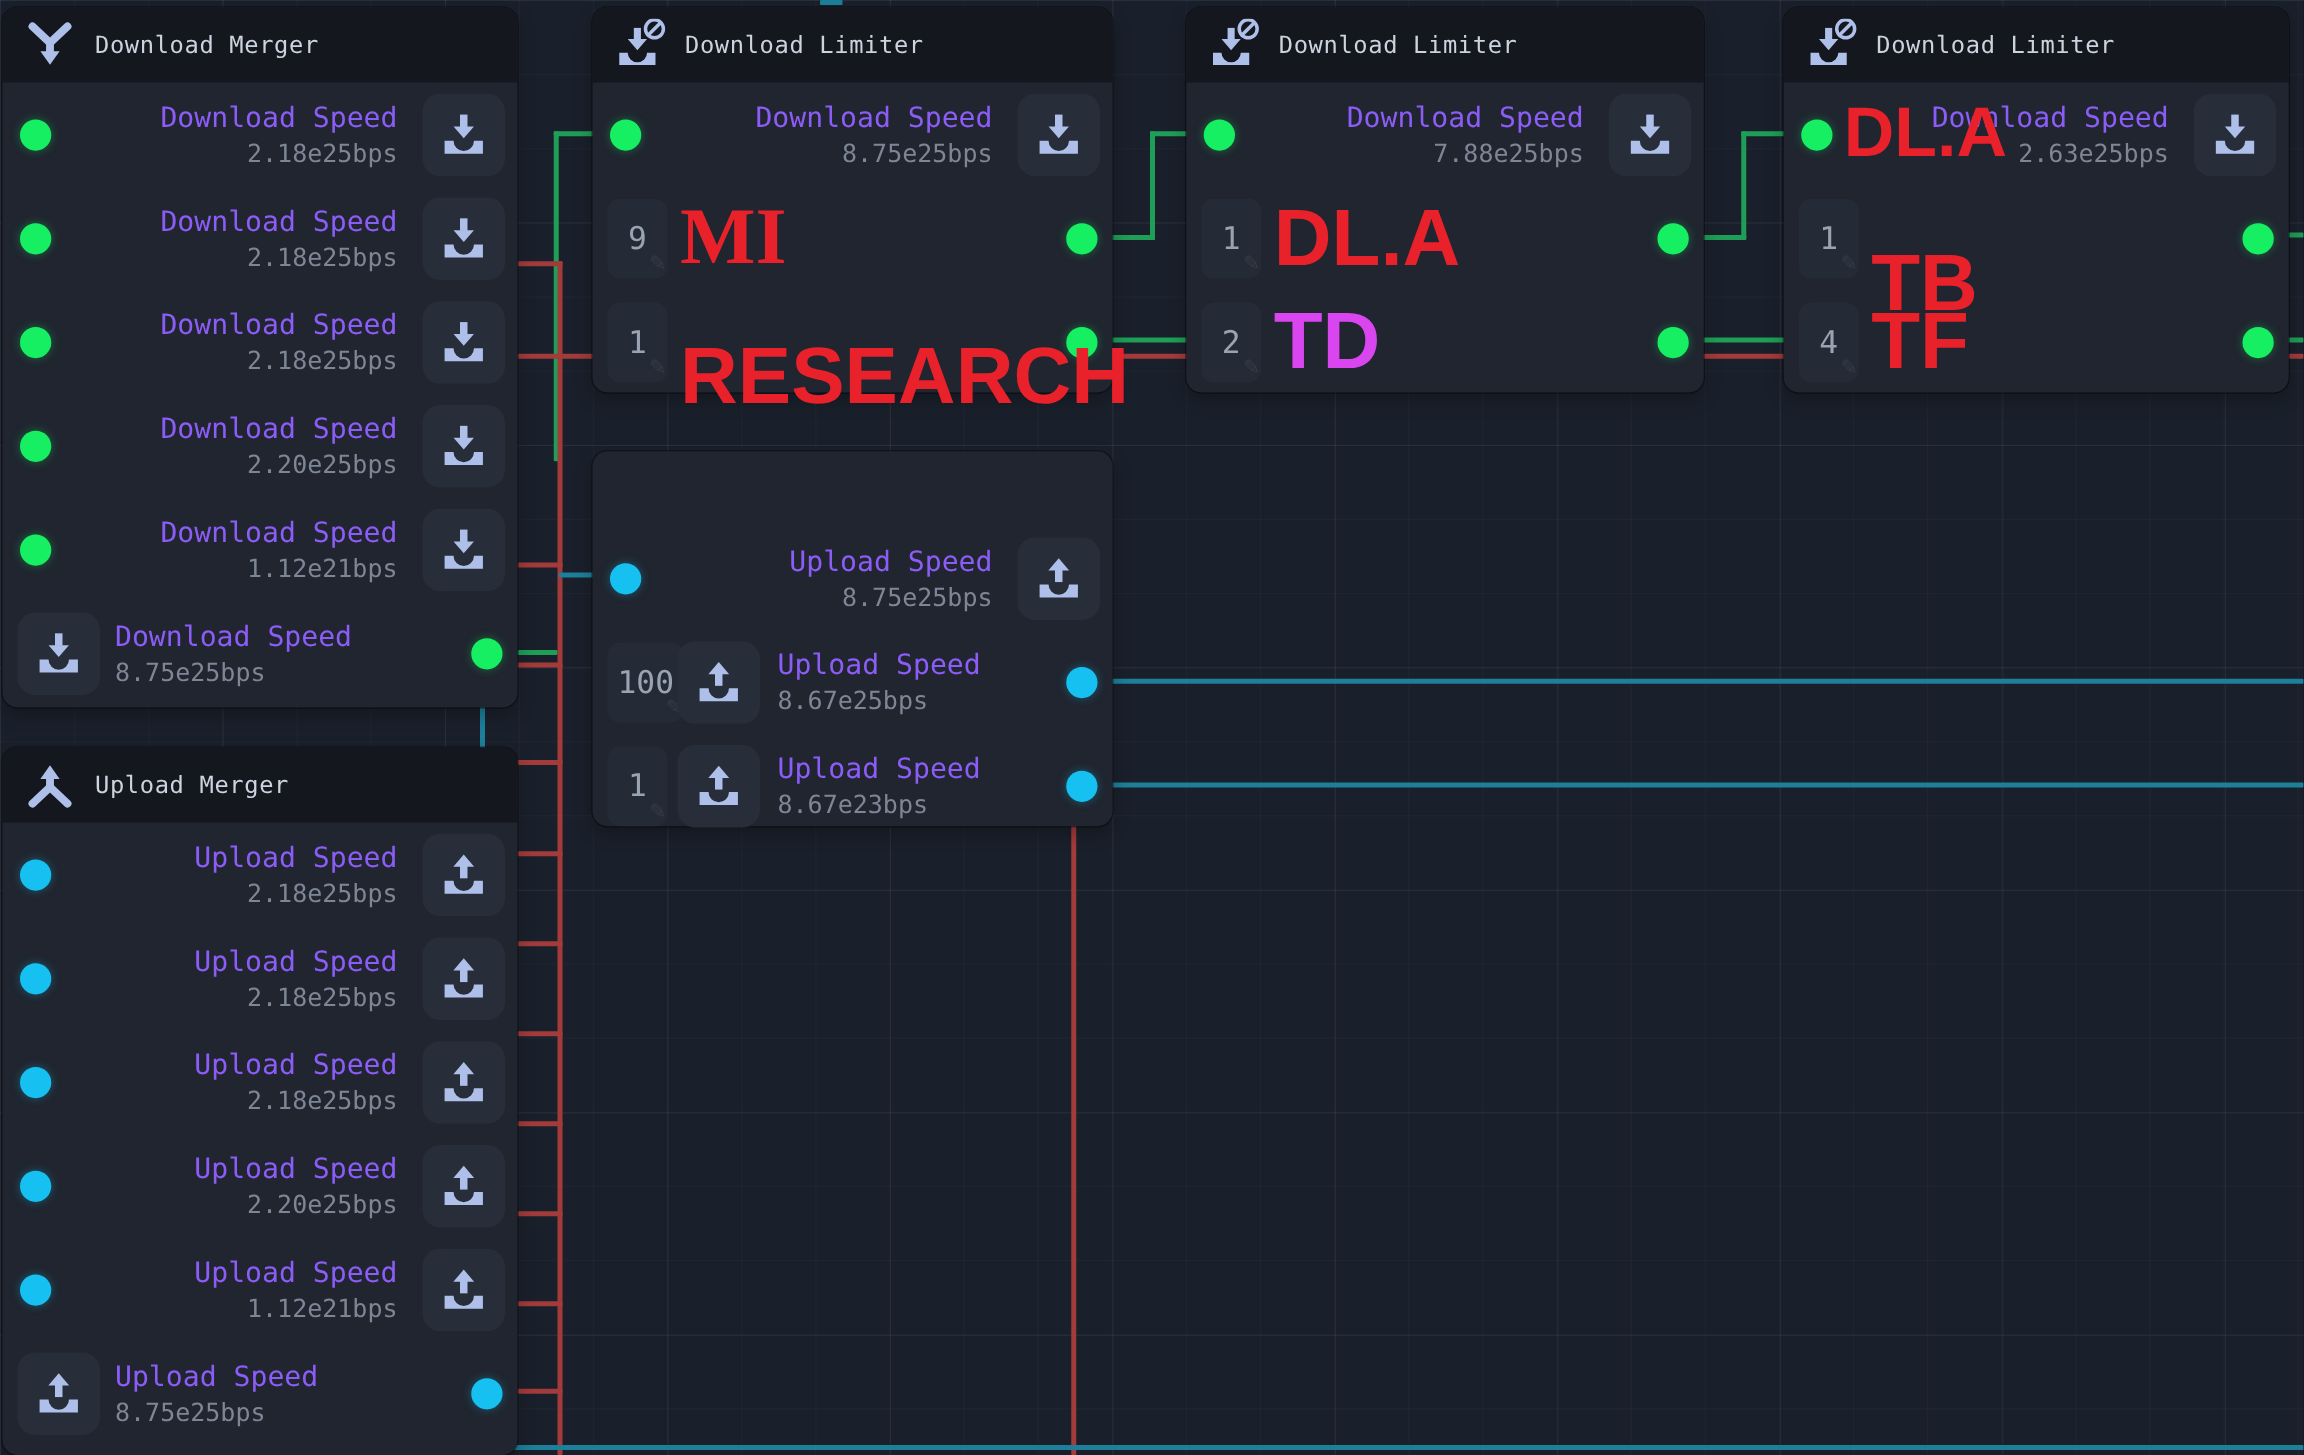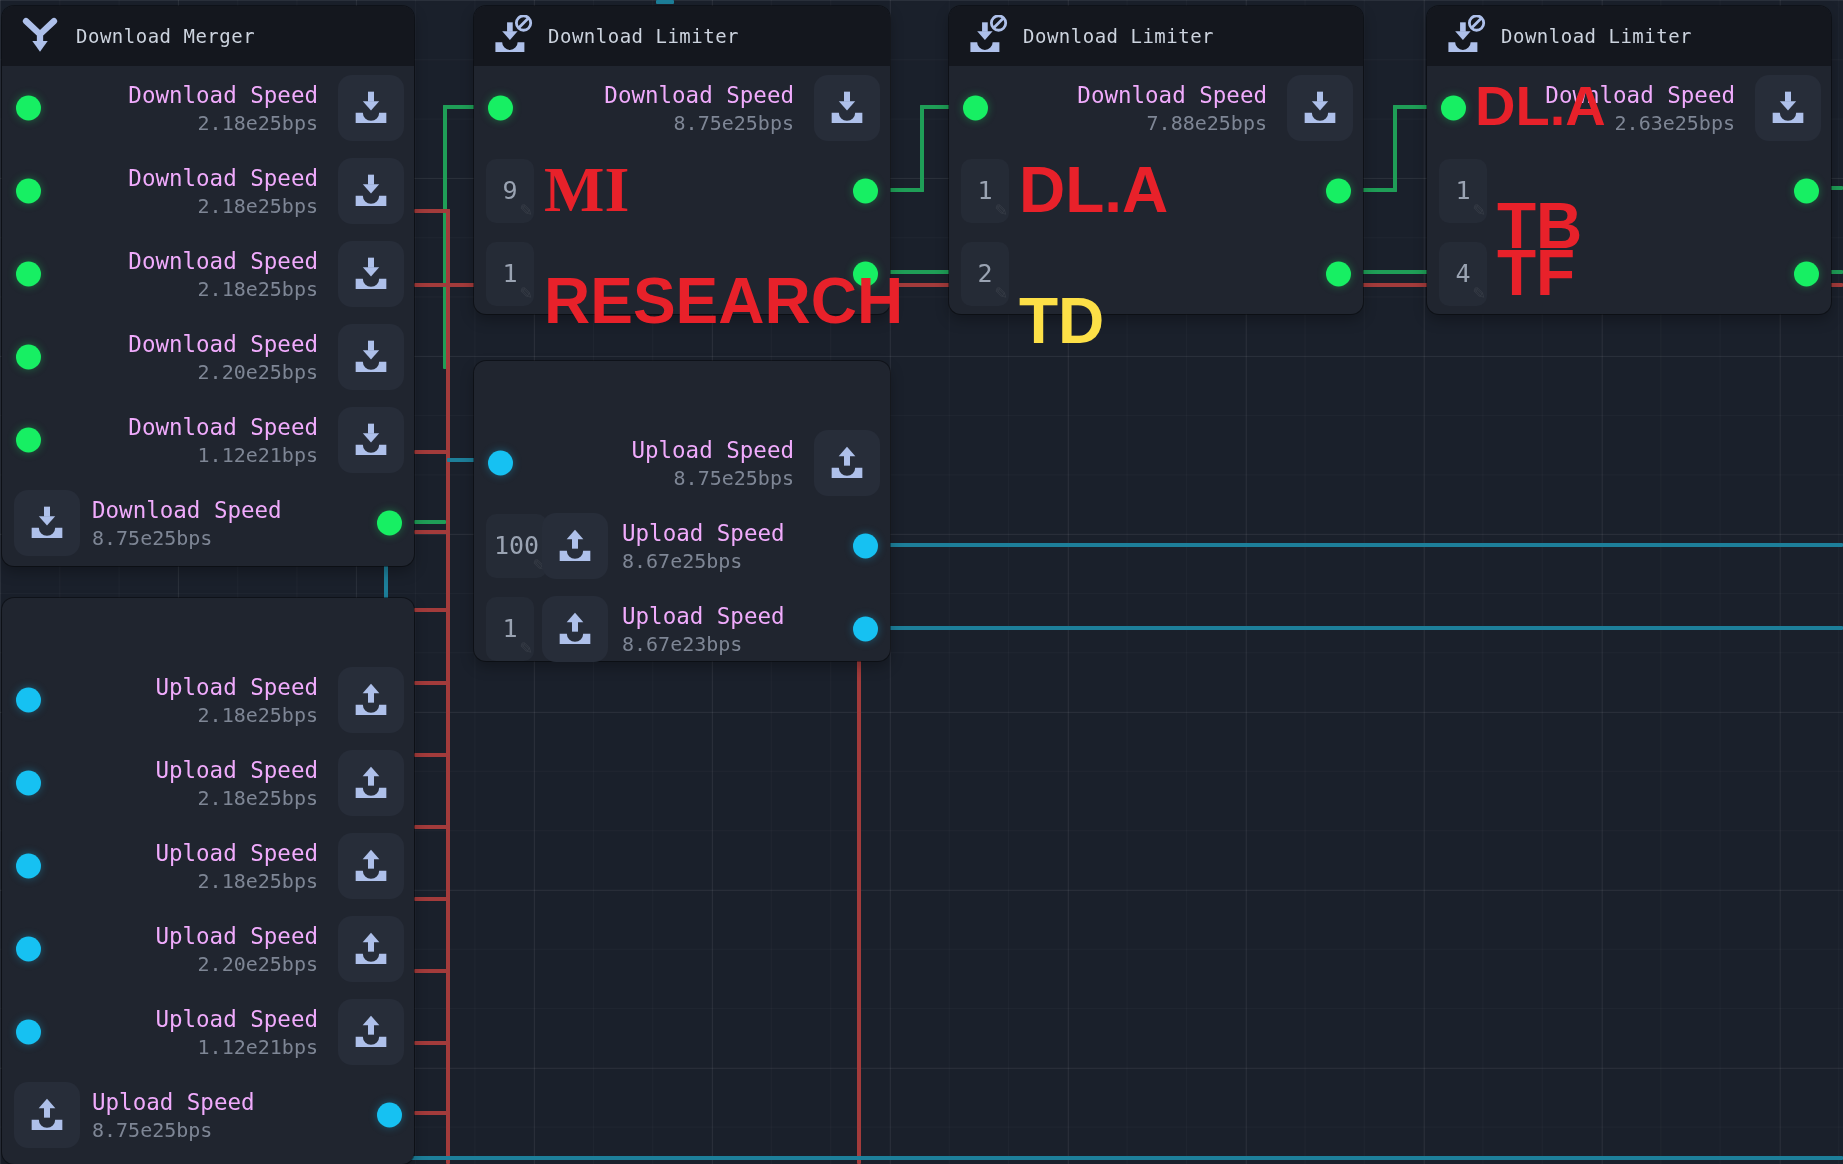--- a/index.html
+++ b/index.html
@@ -45,21 +45,21 @@
   .badge{
     position:absolute;left:12px;top:50%;transform:translateY(-50%);min-width:48px;height:64px;
     background:#252b36;border-radius:10px;color:#9aa3b2;font-size:25px;
     display:flex;align-items:center;justify-content:center;box-sizing:border-box;padding:0 8px;
   }
   .badge::after{content:"\270E";position:absolute;right:2px;bottom:2px;font-size:20px;color:#ffffff;opacity:0.07;}
   .rtext{position:absolute;top:50%;transform:translateY(-50%);display:flex;flex-direction:column;gap:3px;}
   .rtext.alignr{right:96px;text-align:right;align-items:flex-end;}
   .rtext.alignl-out{left:90px;text-align:left;}
   .rtext.alignl-mid{left:148px;text-align:left;}
-  .rlabel{color:#f0abfc;font-size:22.5px;white-space:nowrap;}
+  .rlabel{color:#8b5cf6;font-size:22.5px;white-space:nowrap;}
   .rvalue{color:#7e8695;font-size:20px;white-space:nowrap;}
   .annot{
     position:absolute;left:70px;top:50%;transform:translateY(-52%);z-index:6;
     font-family:"Liberation Sans","DejaVu Sans",sans-serif;font-weight:bold;
     font-size:64px;line-height:1;white-space:nowrap;
   }
   .overlay-annot{
     position:absolute;z-index:7;font-family:"Liberation Sans","DejaVu Sans",sans-serif;
     font-weight:bold;font-size:56px;line-height:1;white-space:nowrap;
   }
@@ -319,21 +319,21 @@
             </svg>
           </div>
         </div>
         <div class="row" style="top: 83px;">
           <div class="badge">1</div>
           <div class="annot" style="color: rgb(232, 33, 42);">DL.A</div>
           <div class="port out green"></div>
         </div>
         <div class="row" style="top: 166px;">
           <div class="badge">2</div>
-          <div class="annot" style="color: #fde047; margin-top: 48px;">TD</div>
+          <div class="annot" style="color: #d946ef;">TD</div>
           <div class="port out green"></div>
         </div>
       </div>
   </div>
     <div class="panel" style="left: 1427px; top: 6px; width: 404px; height: 308px;">
     <div class="panel-header">
       <span class="hicon">
           <svg viewBox="0 0 24 24">
             <g transform="translate(0,2.2) scale(0.9)">
               <rect class="icn" x="10.2" y="2.2" width="3.6" height="6"></rect>
@@ -368,20 +368,31 @@
         </div>
         <div class="row" style="top: 166px;">
           <div class="badge">4</div>
           <div class="annot" style="color: rgb(232, 33, 42);">TF</div>
           <div class="port out green"></div>
         </div>
       </div>
   <div class="overlay-annot" style="left: 48px; top: 72px; color: rgb(232, 33, 42);">DL.A</div>
     </div>
     <div class="panel" style="left: 2px; top: 598px; width: 412px; height: 566px;">
+    <div class="panel-header">
+      <span class="hicon">
+          <svg viewBox="0 0 24 24">
+            <g fill="none" stroke="#aec0ea" stroke-width="3.6" stroke-linecap="round" stroke-linejoin="round">
+              <path d="M4 20.5 12 13l8 7.5M12 13V8"></path>
+            </g>
+            <path class="icn" d="M7.6 9.2h8.8L12 3z"></path>
+          </svg>
+        </span>
+      <span class="panel-title">Upload Merger</span>
+    </div>
     <div class="rows">
         <div class="row" style="top: 0px;">
           <div class="port in cyan"></div>
           <div class="rtext alignr">
             <div class="rlabel">Upload Speed</div>
             <div class="rvalue">2.18e25bps</div>
           </div>
           <div class="iconbtn right">
             <svg viewBox="0 0 24 24">
               <path class="icn" d="M12 2.2 17 8H7z"></path>

